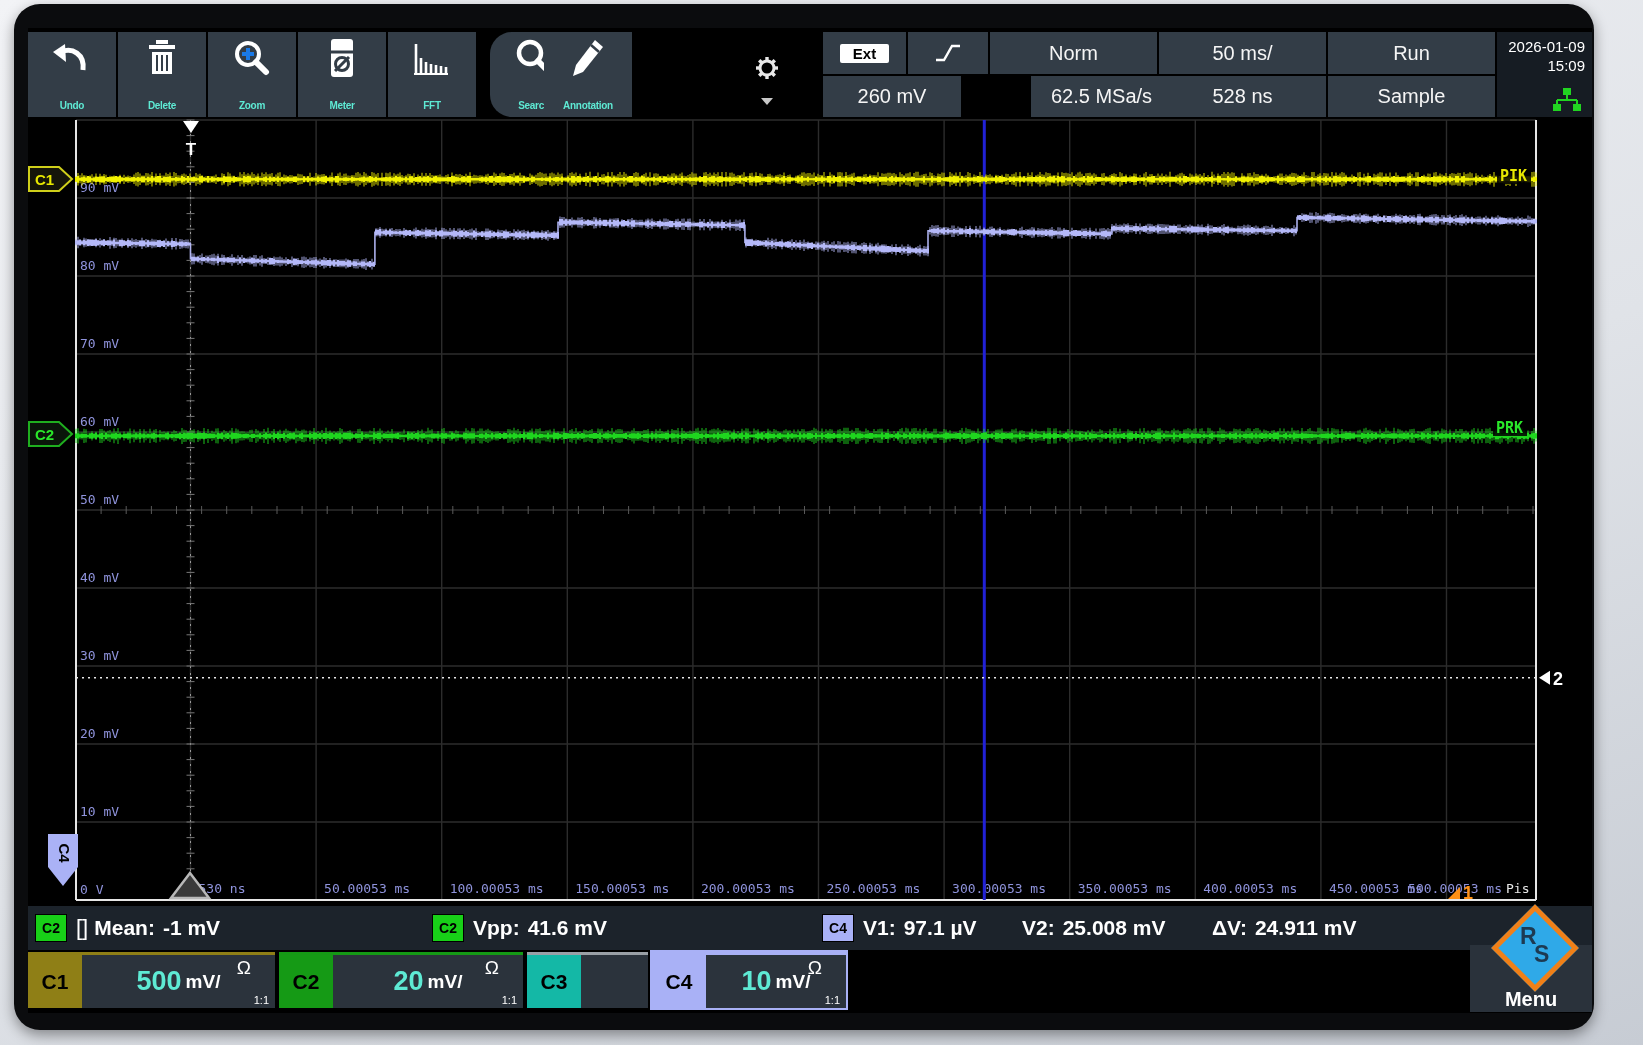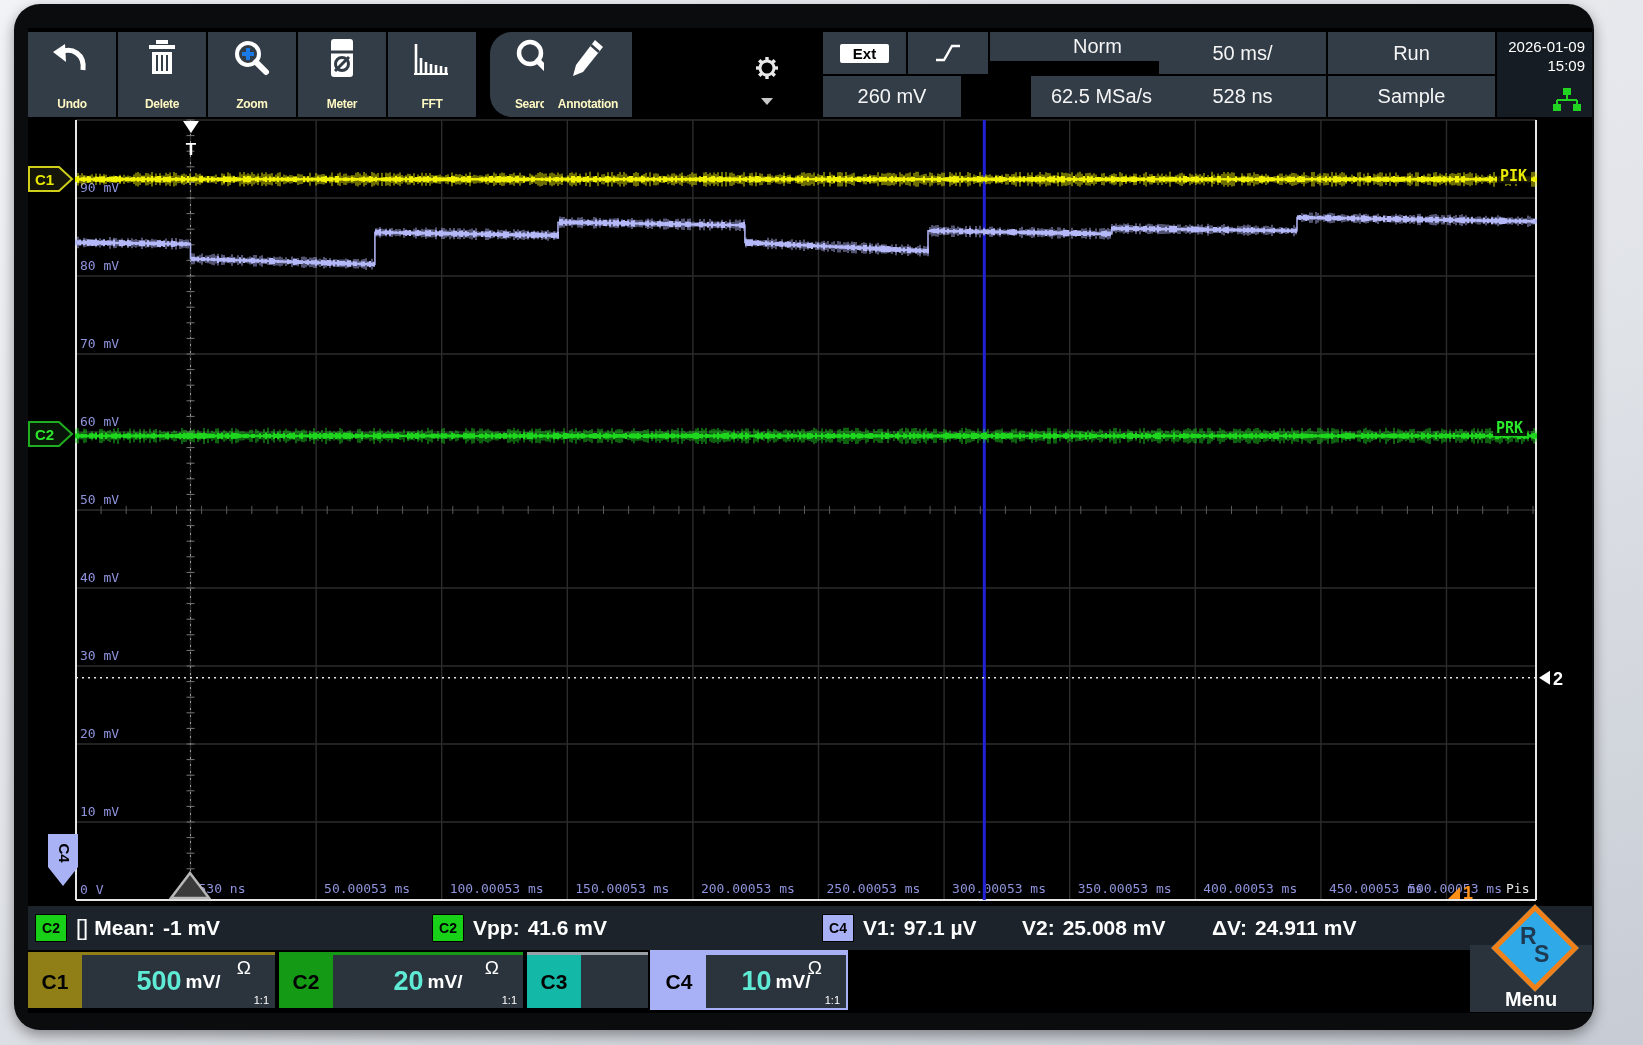--- a/index.html
+++ b/index.html
@@ -4,21 +4,21 @@
 <style>
   html,body{margin:0;padding:0;}
   body{background:linear-gradient(160deg,#f2f3f6 0%,#e0e3e8 55%,#c7ccd4 100%);}
   .page{position:relative;width:1643px;height:1045px;overflow:hidden;font-family:"Liberation Sans",sans-serif;}
   .bezel{position:absolute;left:14px;top:4px;width:1580px;height:1026px;background:#0b0c0e;border-radius:26px;box-shadow:0 5px 14px rgba(0,0,0,.4);}
   .screen{position:absolute;left:28px;top:28px;width:1564px;height:985px;background:#000;}
   #plot-svg{position:absolute;left:0;top:0;pointer-events:none;}
   
   .tb-btn{position:absolute;top:32px;width:88px;height:85px;background:#333d47;display:flex;flex-direction:column;align-items:center;justify-content:space-between;padding:5px 0 6px 0;box-sizing:border-box;cursor:pointer;}
   .tb-icon{width:44px;height:44px;}
-  .tb-label{font-size:12px;font-weight:bold;color:#fef9c3;letter-spacing:-0.3px;}
+  .tb-label{font-size:10px;font-weight:bold;color:#5eead4;letter-spacing:-0.3px;}
   .gear-wrap{position:absolute;left:750px;top:52px;width:34px;height:58px;}
   
   .cell{position:absolute;background:#333d47;color:#f5f5f5;display:flex;align-items:center;justify-content:center;font-size:20px;}
   .ext-badge{background:#ffffff;color:#000;font-size:15px;font-weight:bold;padding:1px 13px;border-radius:2px;}
   .date-cell{position:absolute;left:1497px;top:32px;width:95px;height:85px;background:#161c23;color:#fff;font-size:15px;text-align:right;box-sizing:border-box;padding:5px 7px 0 0;line-height:19px;}
   .lan-icon{position:absolute;right:9px;bottom:5px;}
   
   .chmark{position:absolute;}
   
   .meas-bar{position:absolute;left:28px;top:906px;width:1564px;height:44px;background:#1c232b;}
@@ -336,21 +336,21 @@
   </div>
 
   <div class="cell" style="left:823px;top:32px;width:83px;height:42px;">
     <span class="ext-badge">Ext</span>
   </div>
   <div class="cell" style="left:908px;top:32px;width:80px;height:42px;">
     <svg width="34" height="24" viewBox="0 0 34 24">
       <path d="M5 19 H13 L21 5 H29" stroke="#fff" stroke-width="2.4" fill="none"></path>
     </svg>
   </div>
-  <div class="cell" style="left:990px;top:32px;width:167px;height:29px;padding-left:24px;">Norm</div>
+  <div class="cell" style="left:990px;top:32px;width:167px;height:42px;">Norm</div>
   <div class="cell" style="left:1159px;top:32px;width:167px;height:42px;">50 ms/</div>
   <div class="cell" style="left:1328px;top:32px;width:167px;height:42px;">Run</div>
   <div class="cell" style="left:823px;top:76px;width:138px;height:41px;">260 mV</div>
   <div class="cell" style="left:1031px;top:76px;width:141px;height:41px;">62.5 MSa/s</div>
   <div class="cell" style="left:1159px;top:76px;width:167px;height:41px;">528 ns</div>
   <div class="cell" style="left:1328px;top:76px;width:167px;height:41px;">Sample</div>
 
   <div class="date-cell">
     <div>2026-01-09</div>
     <div>15:09</div>

